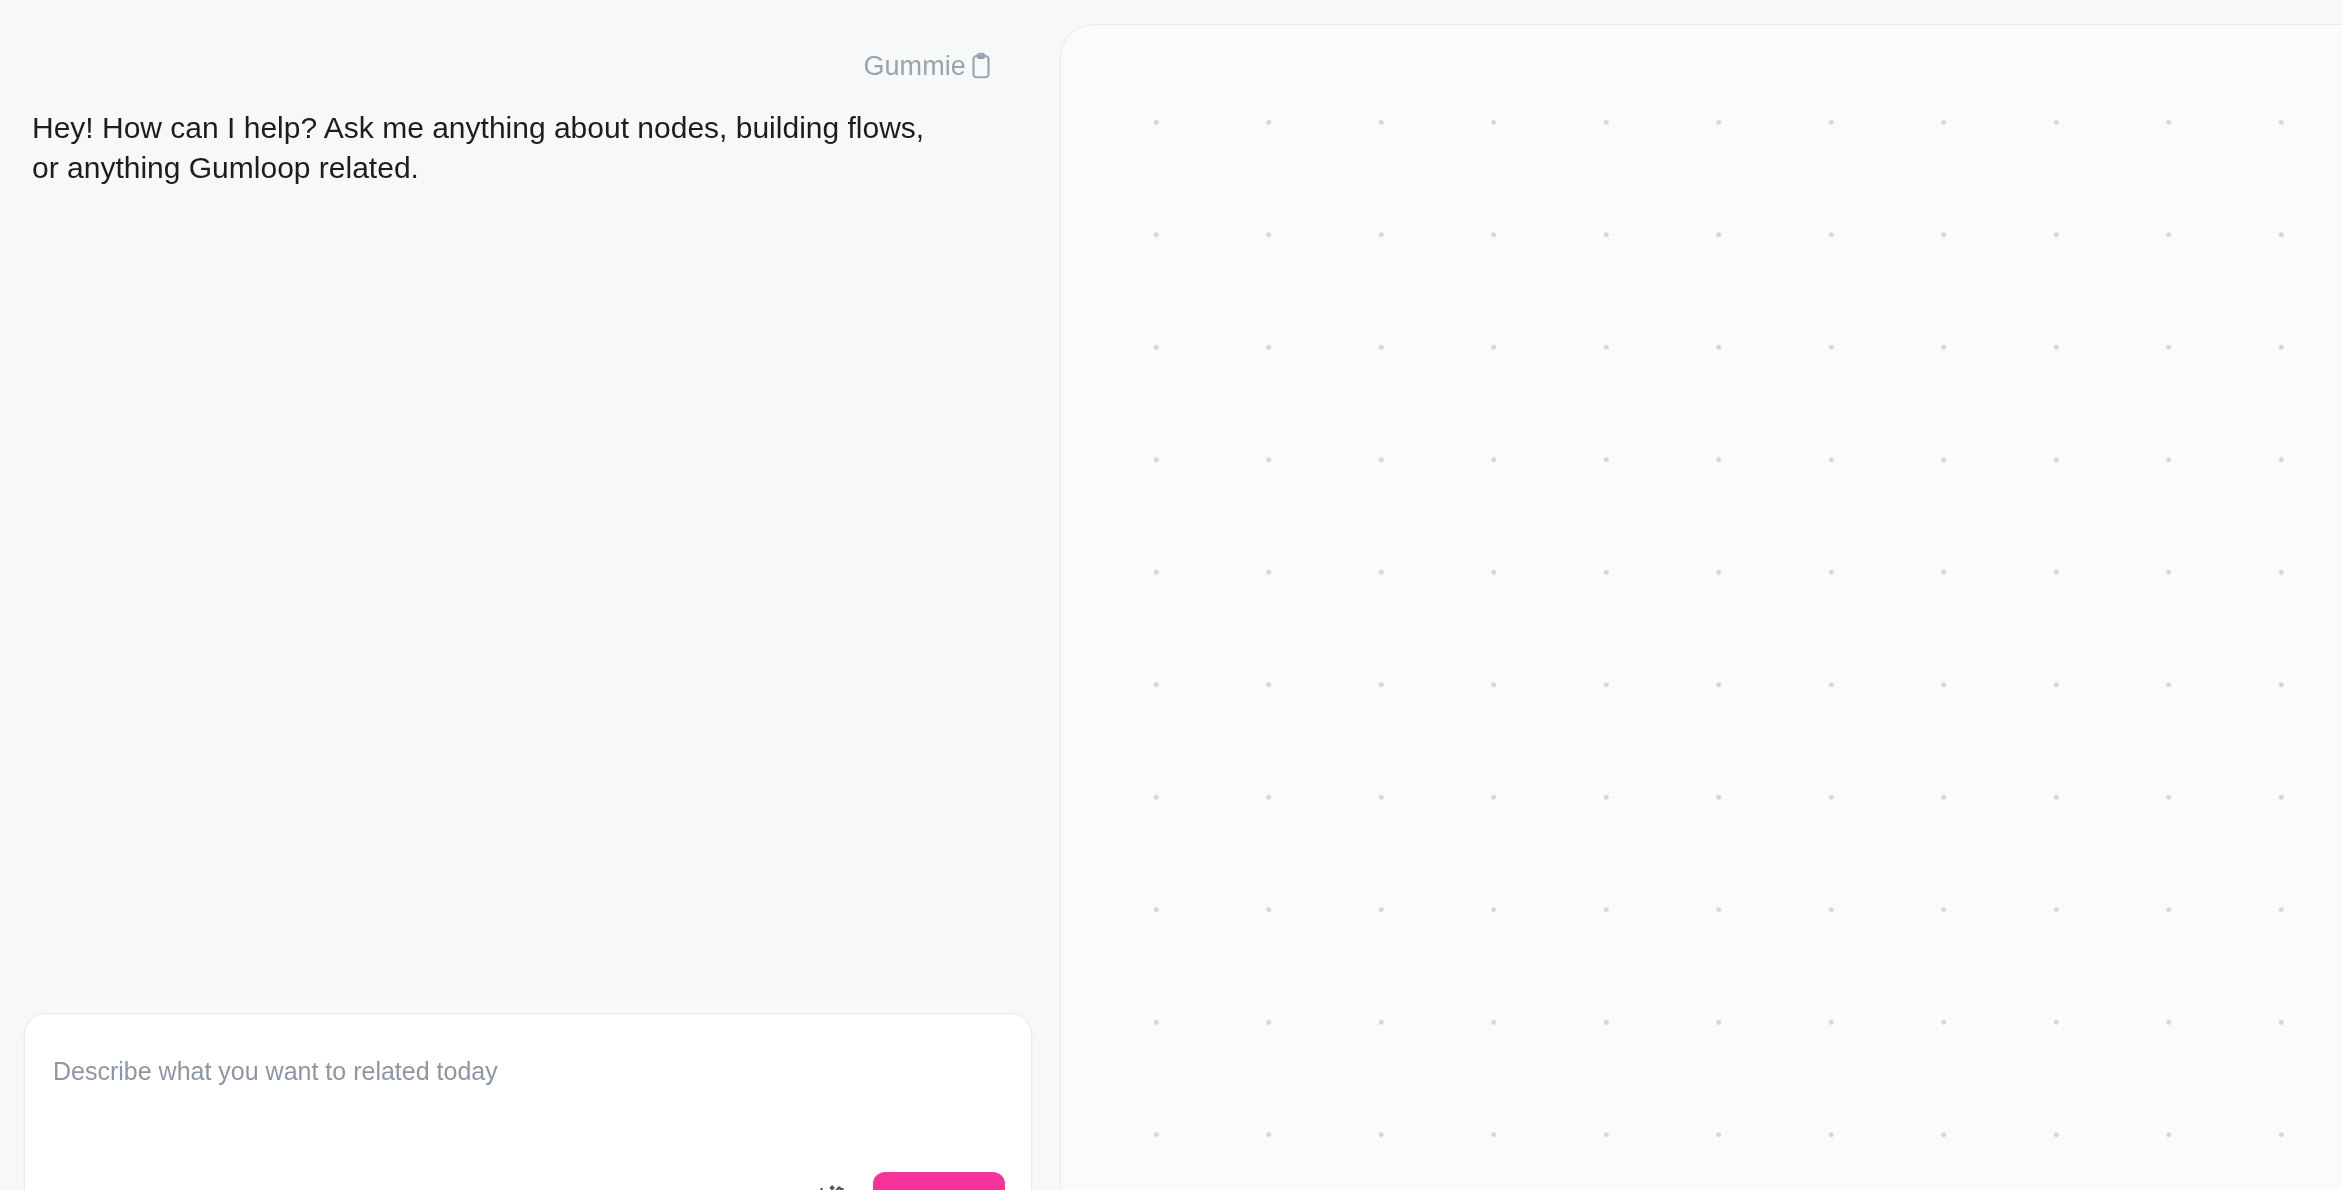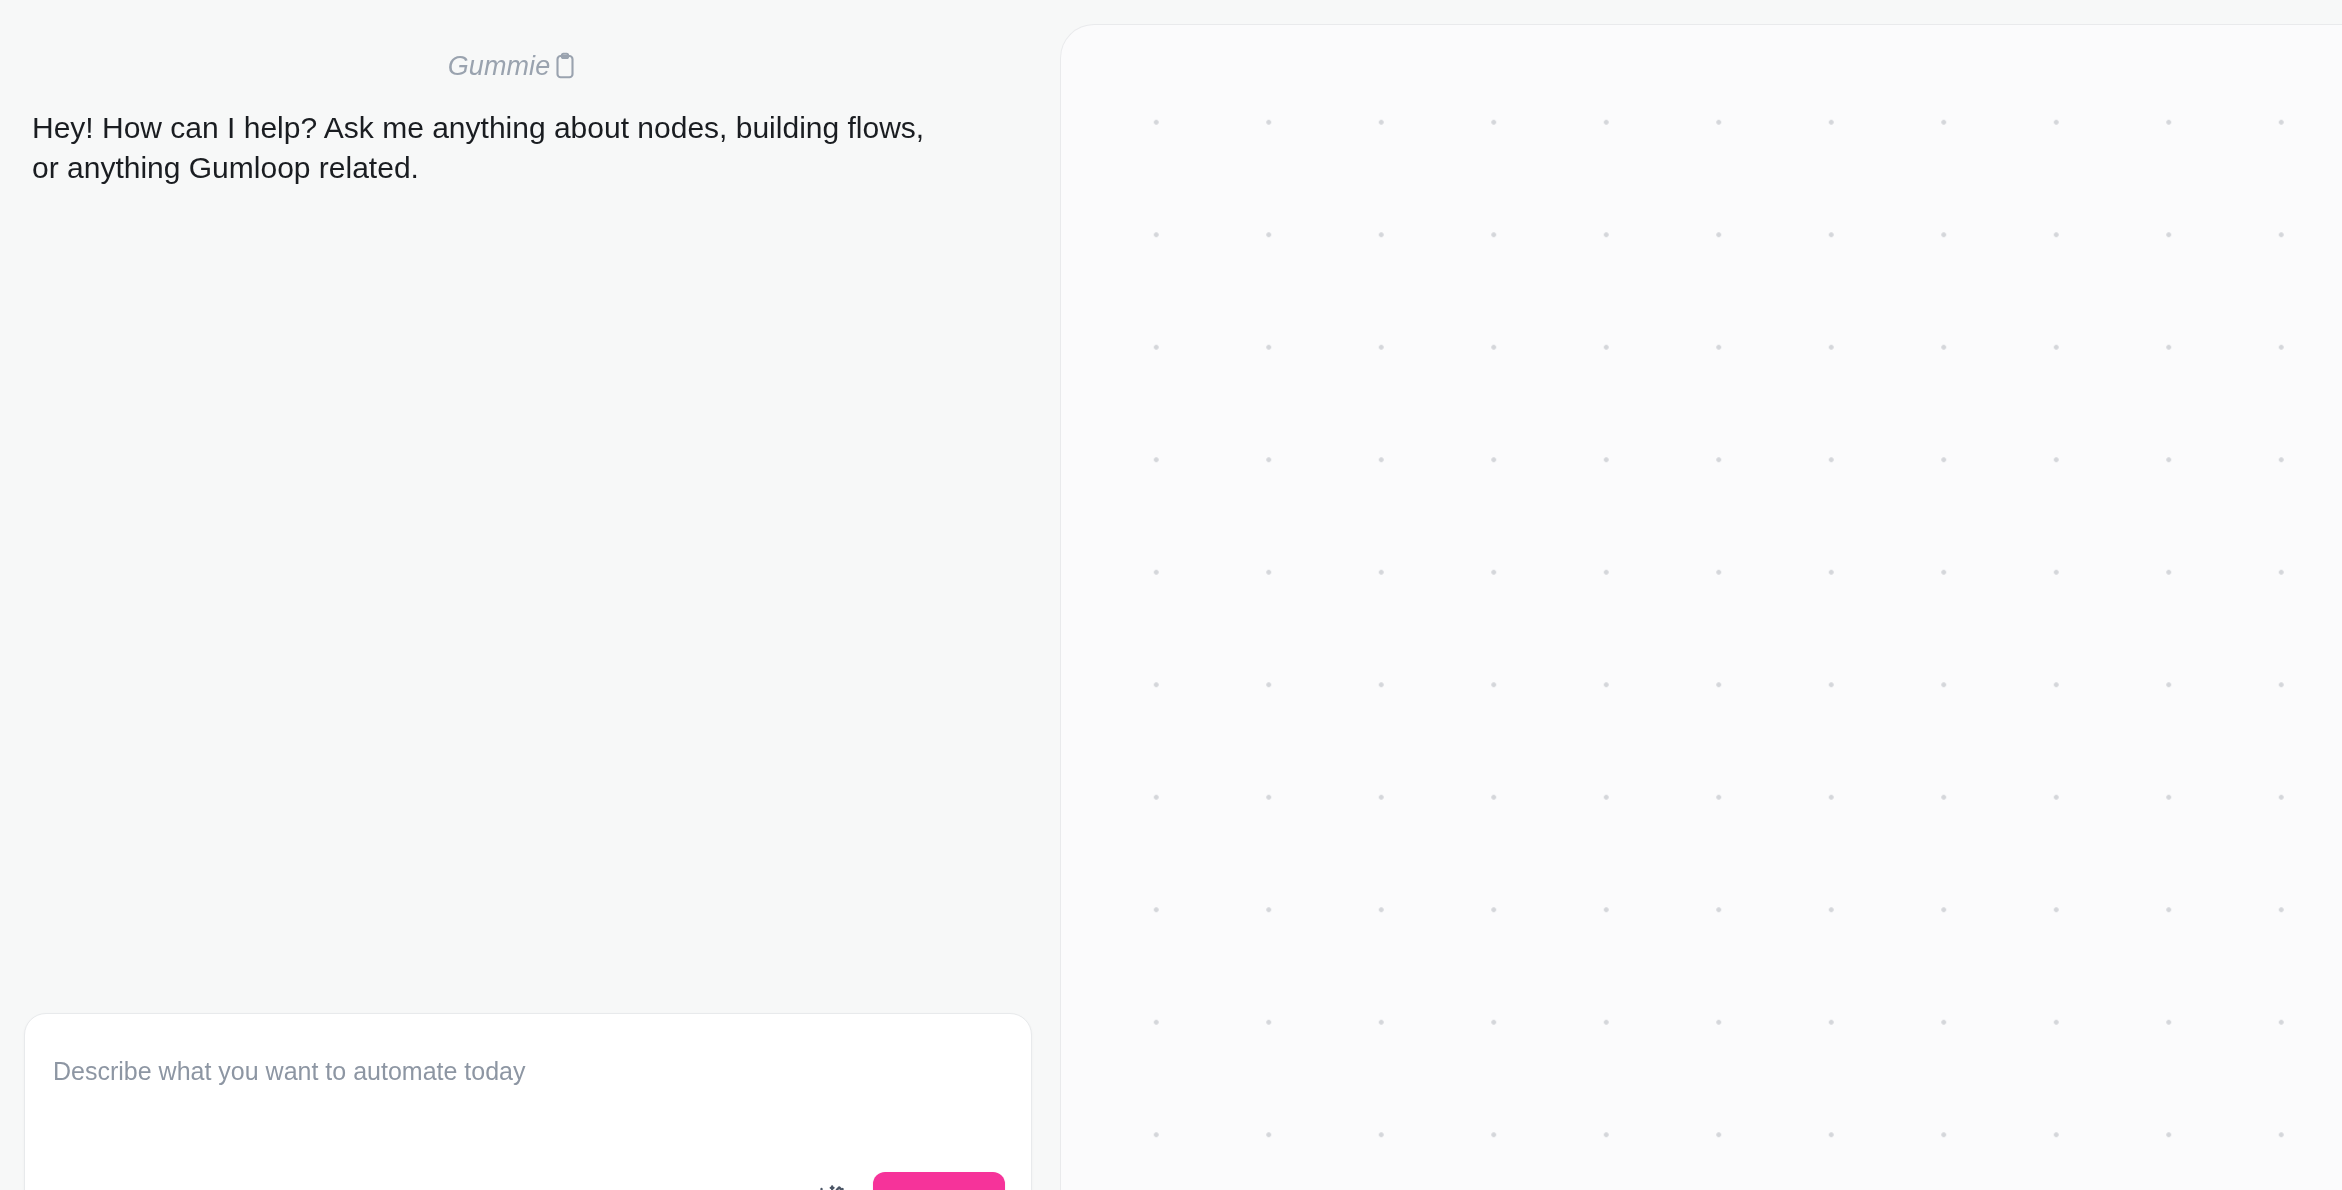--- a/index.html
+++ b/index.html
@@ -14,21 +14,21 @@
   
   .chat-panel {
     position: relative;
     width: 1060px; height: 1190px;
     background: #f7f8f8;
     flex: 0 0 1060px;
   }
   .chat-header {
     position: absolute; left: 32px; top: 46px;
     width: 964px; height: 40px;
-    display: flex; align-items: center; justify-content: center; font-style: italic;
+    display: flex; align-items: center; justify-content: flex-end;
   }
   .assistant-name {
     font-size: 27px; color: #9aa3af; font-weight: 400; letter-spacing: .1px;
   }
   .copy-icon { width: 30px; height: 30px; display: block; cursor: pointer; }
   .copy-icon svg { width: 30px; height: 30px; display: block; }
 
   .chat-message {
     position: absolute; left: 32px; top: 108px; width: 920px;
     font-size: 30px; line-height: 40px; color: #1a1d21; font-weight: 400;
@@ -94,21 +94,21 @@
         <svg viewBox="0 0 24 24" fill="none" stroke="#9aa3af" stroke-width="1.7" stroke-linecap="round" stroke-linejoin="round">
           <rect x="6" y="4" width="12" height="17" rx="2.5"></rect>
           <rect x="9.5" y="2.2" width="5" height="3.4" rx="1.2"></rect>
         </svg>
       </span>
     </div>
 
     <div class="chat-message">Hey! How can I help? Ask me anything about nodes, building flows, or anything Gumloop related.</div>
 
     <div class="composer">
-      <div class="composer-placeholder">Describe what you want to automate today</div>
+      <div class="composer-placeholder">Describe what you want to related today</div>
       <div class="composer-actions">
         <span class="wand-icon">
           <svg viewBox="0 0 24 24" fill="none" stroke="#4b5565" stroke-width="1.6" stroke-linecap="round" stroke-linejoin="round">
             <path d="M19.5 4.2 9.3 14.4"></path>
             <path d="M17.1 3.1 20.6 6.6 18.9 8.3 15.4 4.8z"></path>
             <path d="M8.7 13.8 5.2 17.3 3.6 19 4.9 20.3 6.6 18.6 10 15.1z"></path>
             <path d="M4.6 4.2v3M3.1 5.7h3"></path>
             <path d="M12.1 2.4v2M11.1 3.4h2"></path>
             <path d="M3.3 10.6v2M2.3 11.6h2"></path>
           </svg>

